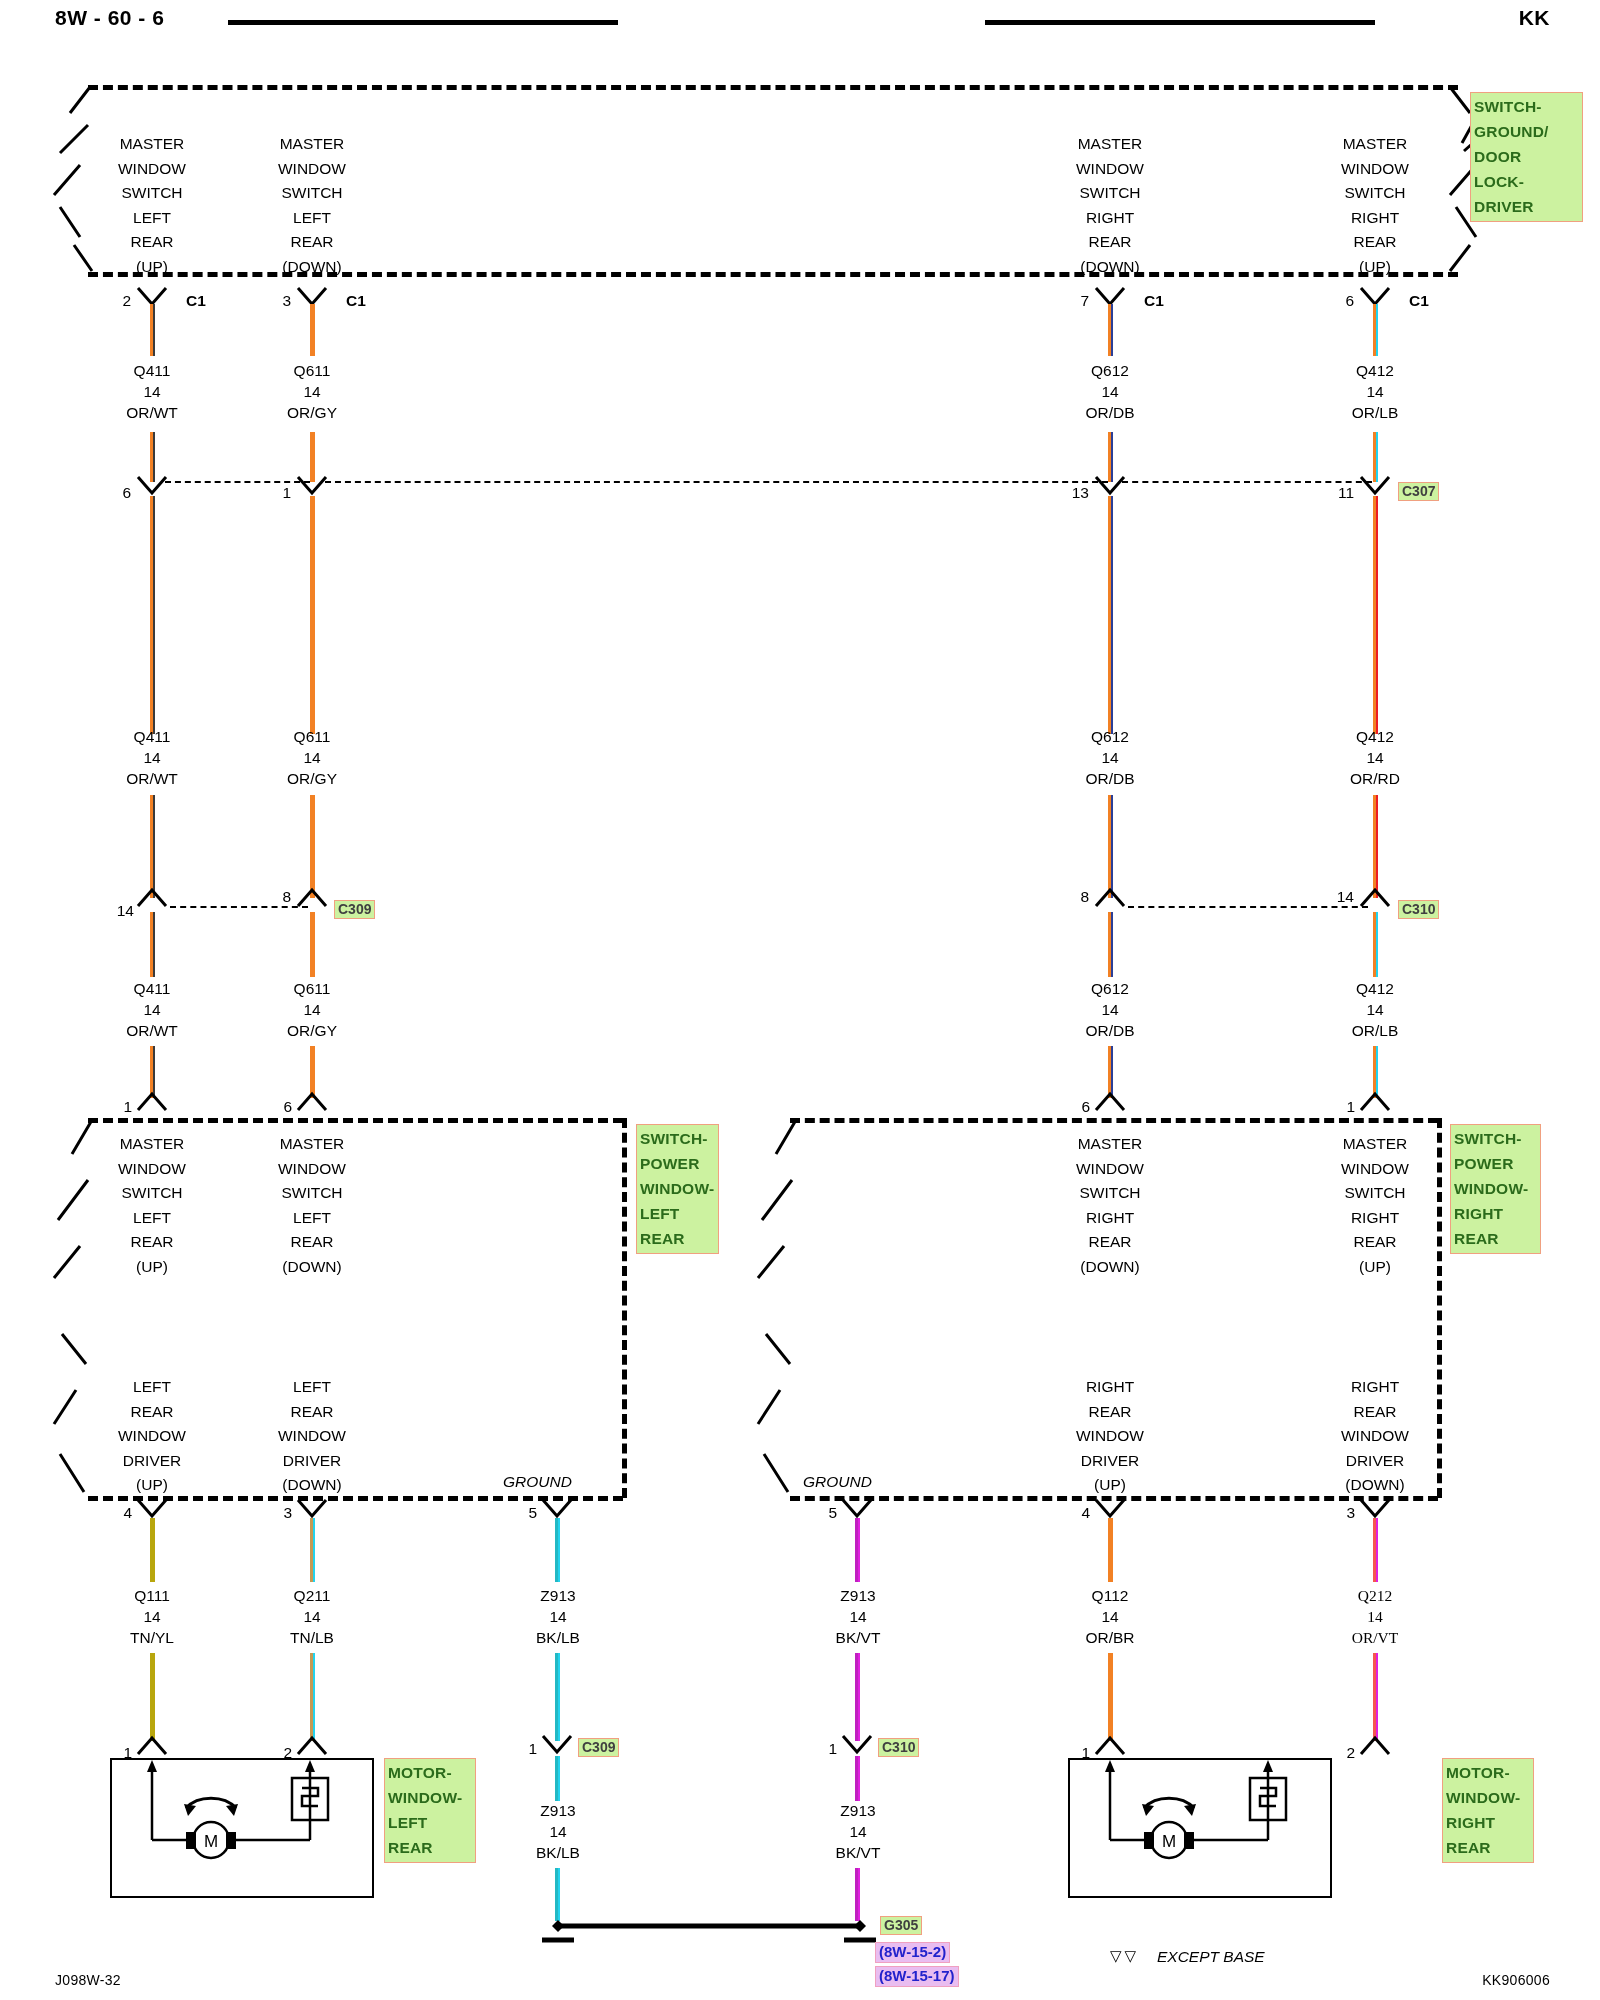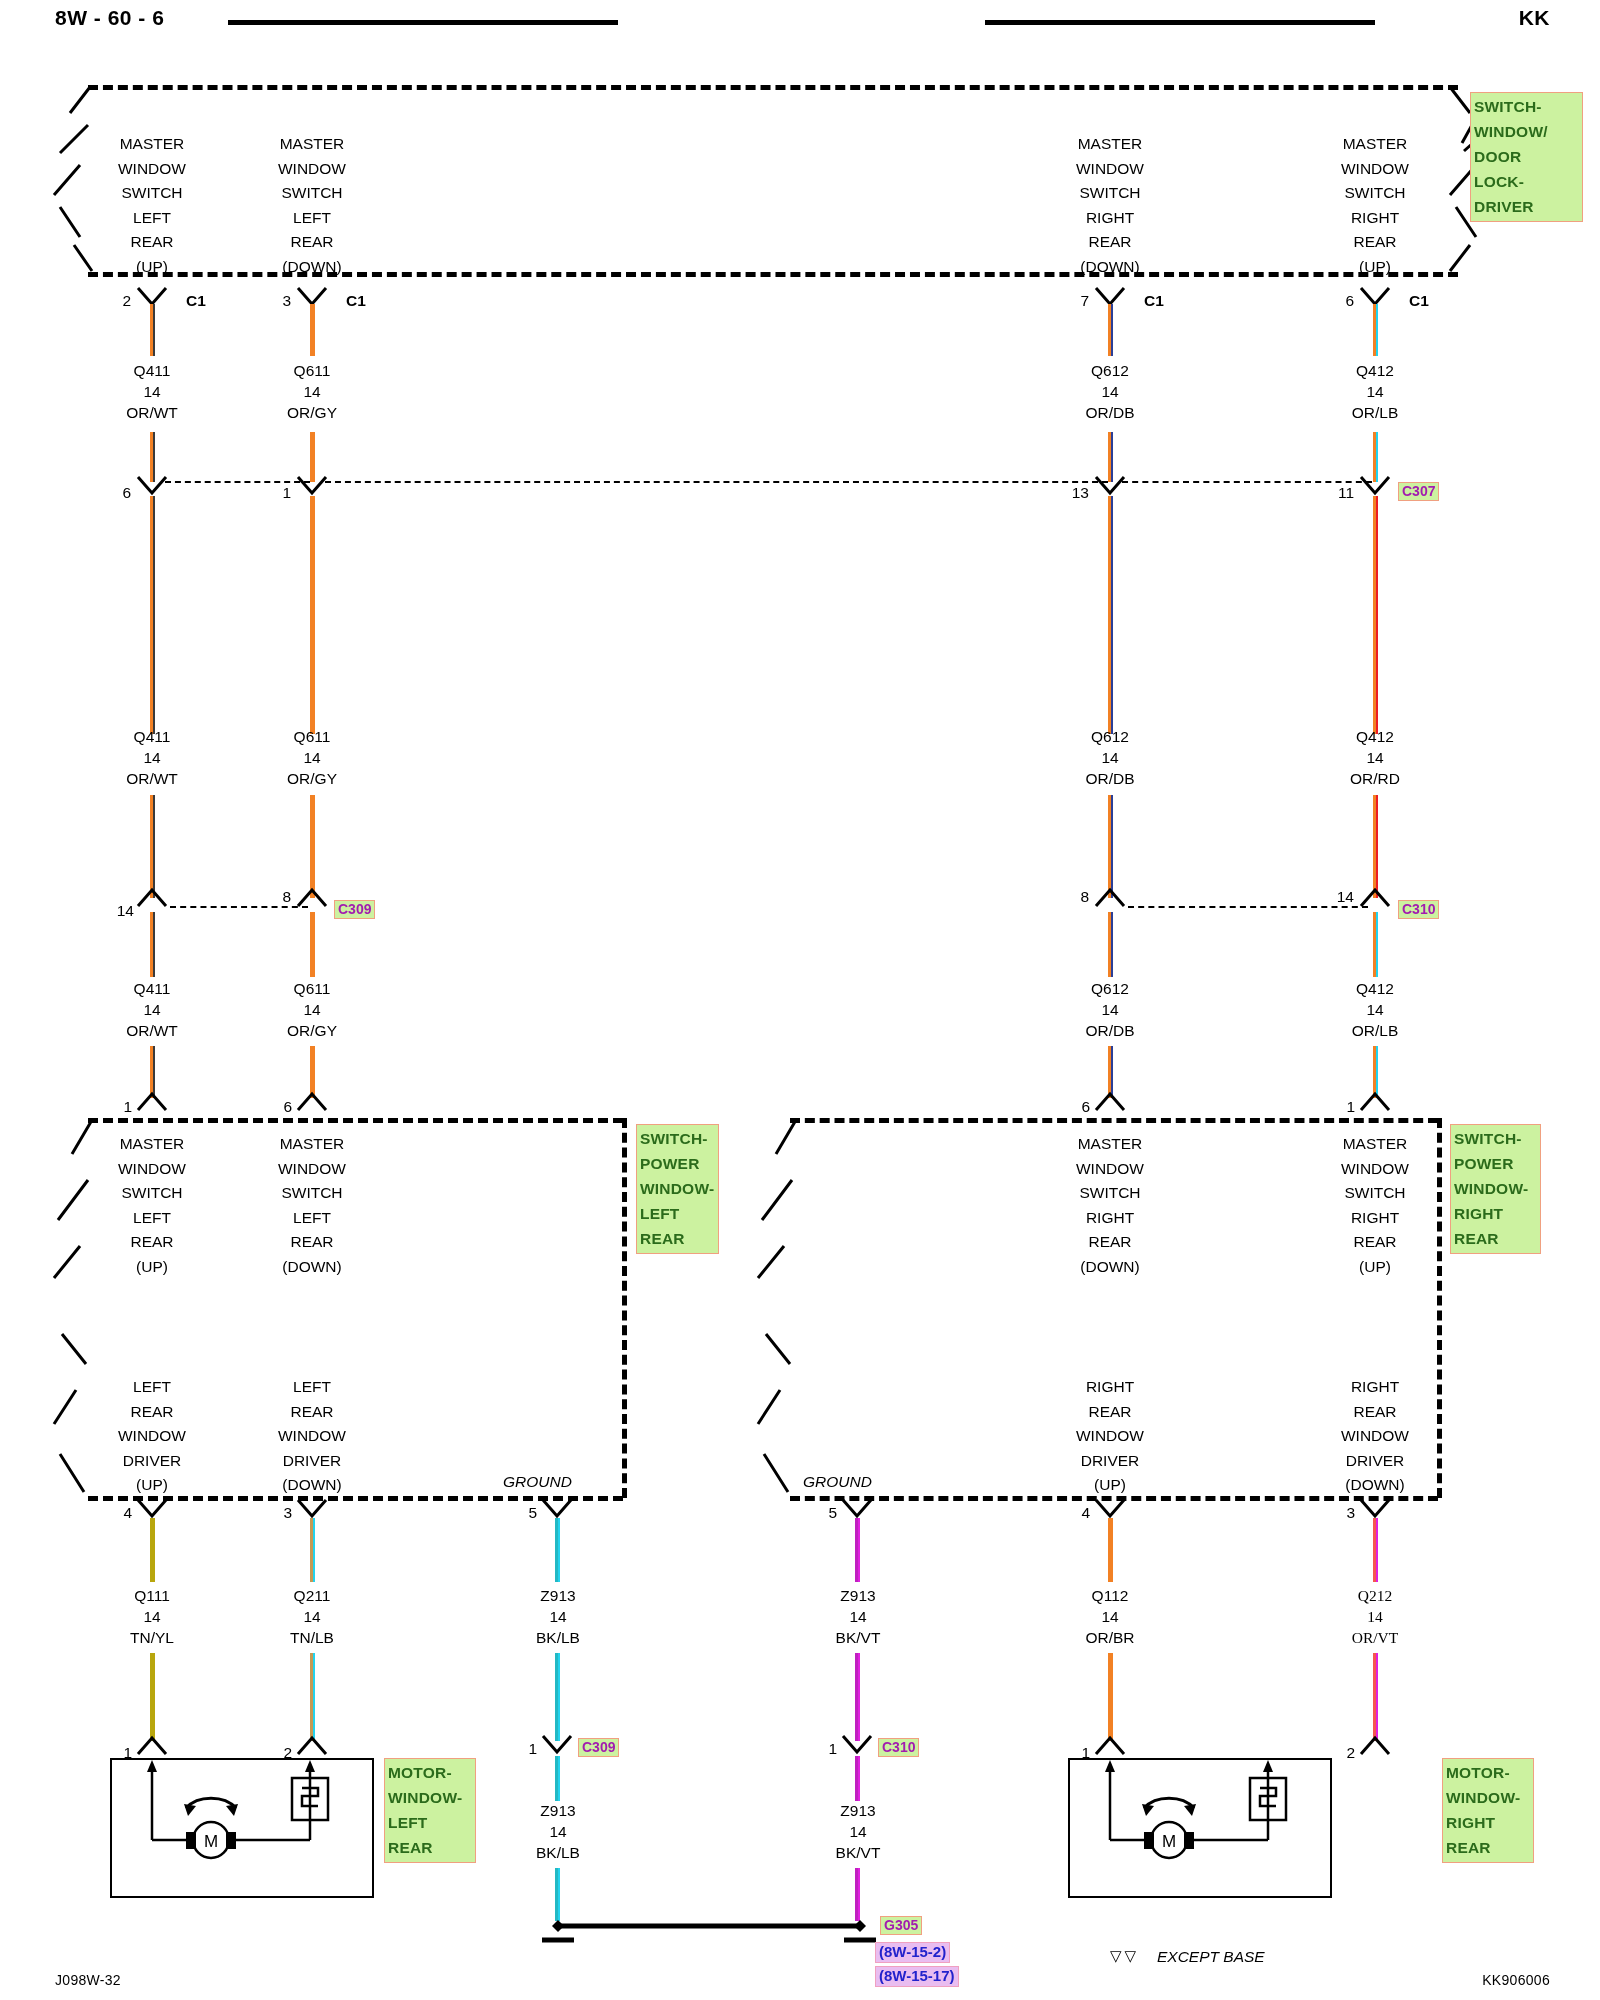--- a/index.html
+++ b/index.html
@@ -31,21 +31,21 @@
 
   
   .greentag{
     position:absolute;background:#ccf2a0;border:1.5px solid #f0a080;
     color:#2b6b1b;font-weight:bold;font-size:15.5px;line-height:25px;
     padding:1px 3px 2px 3px;letter-spacing:.2px;
   }
   
   .ctag{
     position:absolute;background:#ccf2a0;border:1.5px solid #f0a080;
-    color:#a21caf;font-weight:bold;font-size:14px;line-height:16px;
+    color:#404040;font-weight:bold;font-size:14px;line-height:16px;
     padding:0px 3px 1px 3px;white-space:nowrap;
   }
   
   .btag{
     position:absolute;background:#e9bdf0;border:1.5px solid #f0a0c0;
     color:#2222cc;font-weight:bold;font-size:15px;line-height:18px;
     padding:0 3px 1px 3px;white-space:nowrap;
   }
 
   
@@ -84,21 +84,21 @@
 <svg class="zig" style="left:52px;top:85px;" width="40" height="190">
   <polyline points="40,2 88,2" stroke="none" fill="none"></polyline>
   <path d="M38,2 L18,28 M36,40 L8,68 M28,80 L2,110 M8,122 L28,152 M22,160 L40,186" stroke="#000" stroke-width="3" fill="none"></path>
 </svg>
 <svg class="zig" style="left:1448px;top:85px;" width="40" height="190">
   <path d="M2,2 L22,28 M24,40 L14,58 M16,66 L34,50 M28,80 L2,110 M8,122 L28,152 M22,160 L2,186" stroke="#000" stroke-width="3" fill="none"></path>
 </svg>
 
 <div class="greentag" style="left:1470px;top:92px;width:105px;">
   <div>SWITCH-</div>
-  <div>WINDOW/</div>
+  <div>GROUND/</div>
   <div>DOOR</div>
   <div>LOCK-</div>
   <div>DRIVER</div>
 </div>
 
 <div class="blocklabel" style="left:72px;top:132px;width:160px;">
   <div>MASTER</div>
   <div>WINDOW</div>
   <div>SWITCH</div>
   <div>LEFT</div>

